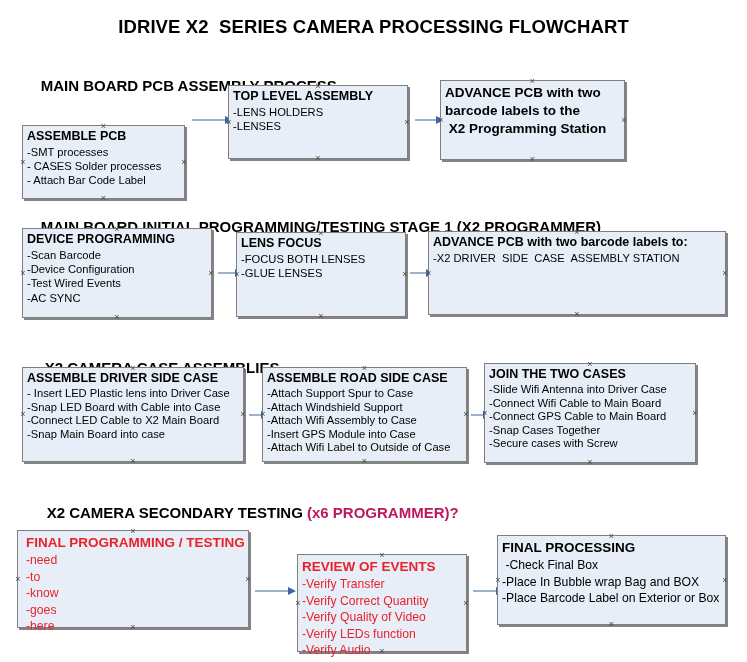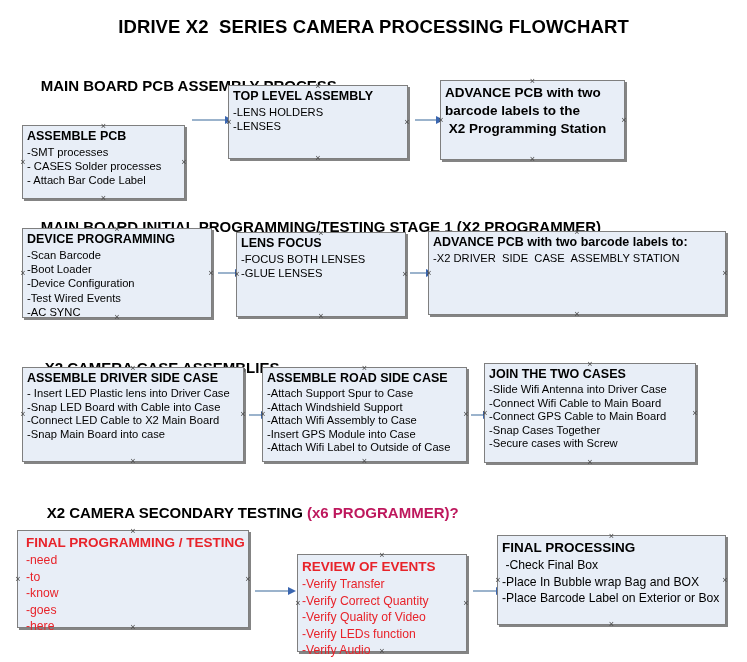--- a/index.html
+++ b/index.html
@@ -144,21 +144,20 @@
     <span class="handle" style="left:100%; top:50%;"></span>
   </div>
 
   <div class="section-head" style="left:24px; top:201px;">
     <span>MAIN BOARD INITIAL PROGRAMMING/TESTING STAGE 1 (X2 PROGRAMMER)</span>
   </div>
 
   <div class="box" style="left:22px; top:228px; width:190px; height:90px;">
     <div class="bhead">DEVICE PROGRAMMING</div>
     <div class="bline">-Scan Barcode</div>
-    <div class="bline">-Boot Loader</div>
     <div class="bline">-Device Configuration</div>
     <div class="bline">-Test Wired Events</div>
     <div class="bline">-AC SYNC</div>
     <span class="handle" style="left:50%; top:0;"></span>
     <span class="handle" style="left:50%; top:100%;"></span>
     <span class="handle" style="left:0; top:50%;"></span>
     <span class="handle" style="left:100%; top:50%;"></span>
   </div>
 
   <div class="arrow" style="left:218px; top:272px; width:18px;"></div>

